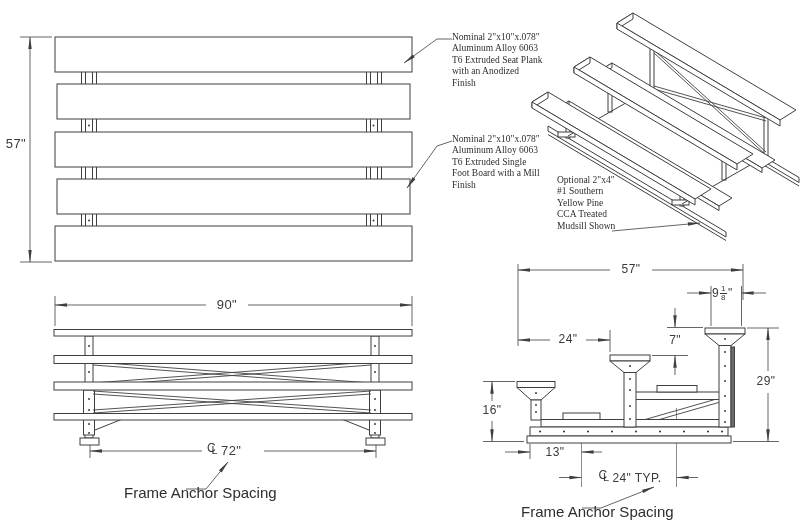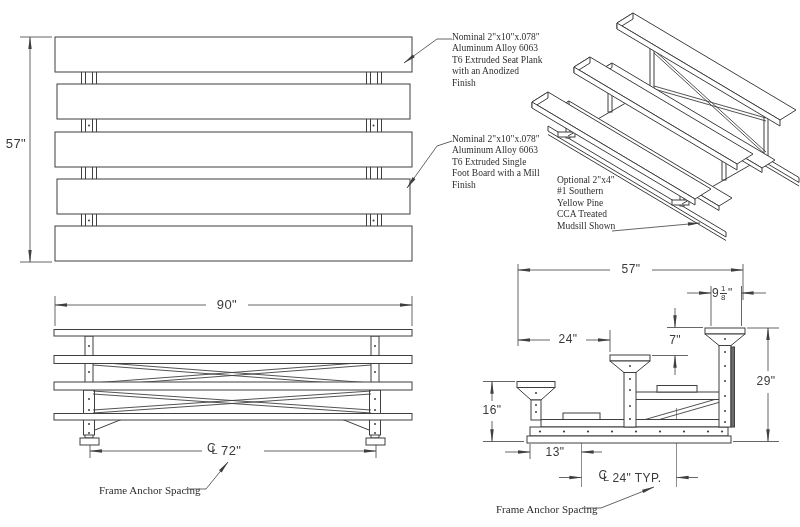--- a/index.html
+++ b/index.html
@@ -8,21 +8,21 @@
     font-family:"Liberation Sans", sans-serif;color:#2e2e2e;overflow:hidden;
   }
   svg{position:absolute;left:0;top:0;}
   .lbl{position:absolute;white-space:nowrap;}
   .dim{font-family:"Liberation Sans", sans-serif;font-size:13px;letter-spacing:.4px;color:#3a3a3a;}
   .dim-sm{font-size:12px;}
   .note{
     font-family:"Liberation Serif", serif;font-size:9.5px;line-height:11.4px;
     color:#2e2e2e;white-space:pre-line;
   }
-  .serif-lbl{font-family:Liberation Serif, serif;font-size:11px;color:#2e2e2e;}
+  .serif-lbl{font-family:Liberation Sans, sans-serif;font-size:15px;color:#2e2e2e;margin-left:25px;}
   .ctr{text-align:center;}
   
   .clsym{display:inline-block;position:relative;width:14px;height:15px;vertical-align:-2px;}
   .clsym .c{position:absolute;left:0;top:-1px;font-size:12px;}
   .clsym .l{position:absolute;left:4.5px;top:1.5px;font-size:11px;}
   
   .fracwrap{display:inline-flex;align-items:center;}
   .frac{display:inline-flex;flex-direction:column;align-items:center;font-size:8px;line-height:7.5px;margin:0 1px;}
   .frac .num{border-bottom:1px solid #3a3a3a;padding:0 1px;}
 </style>

